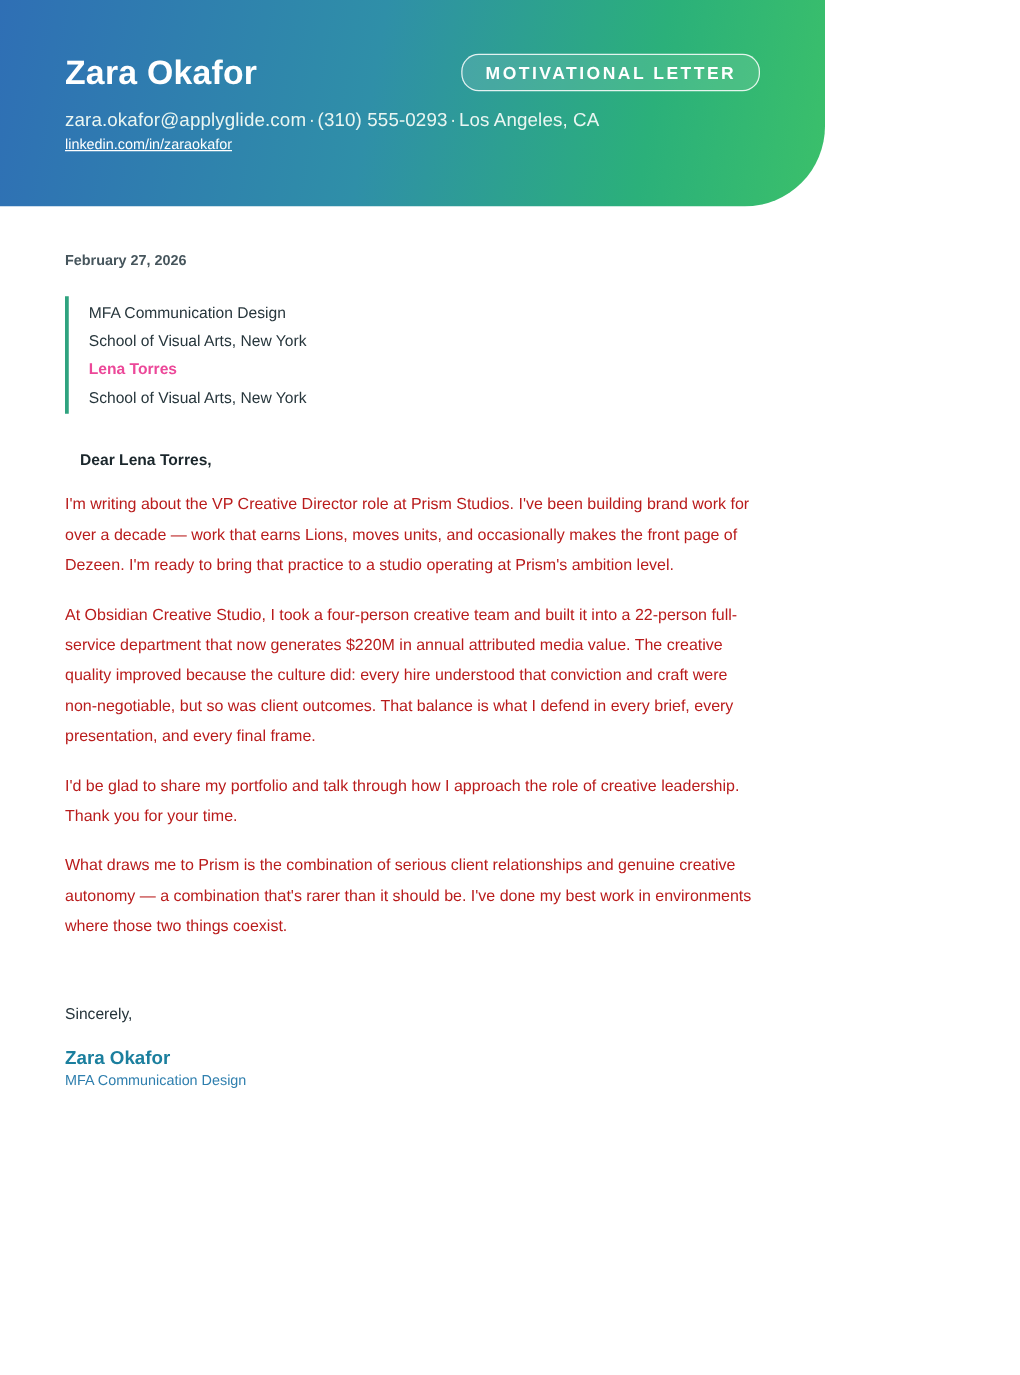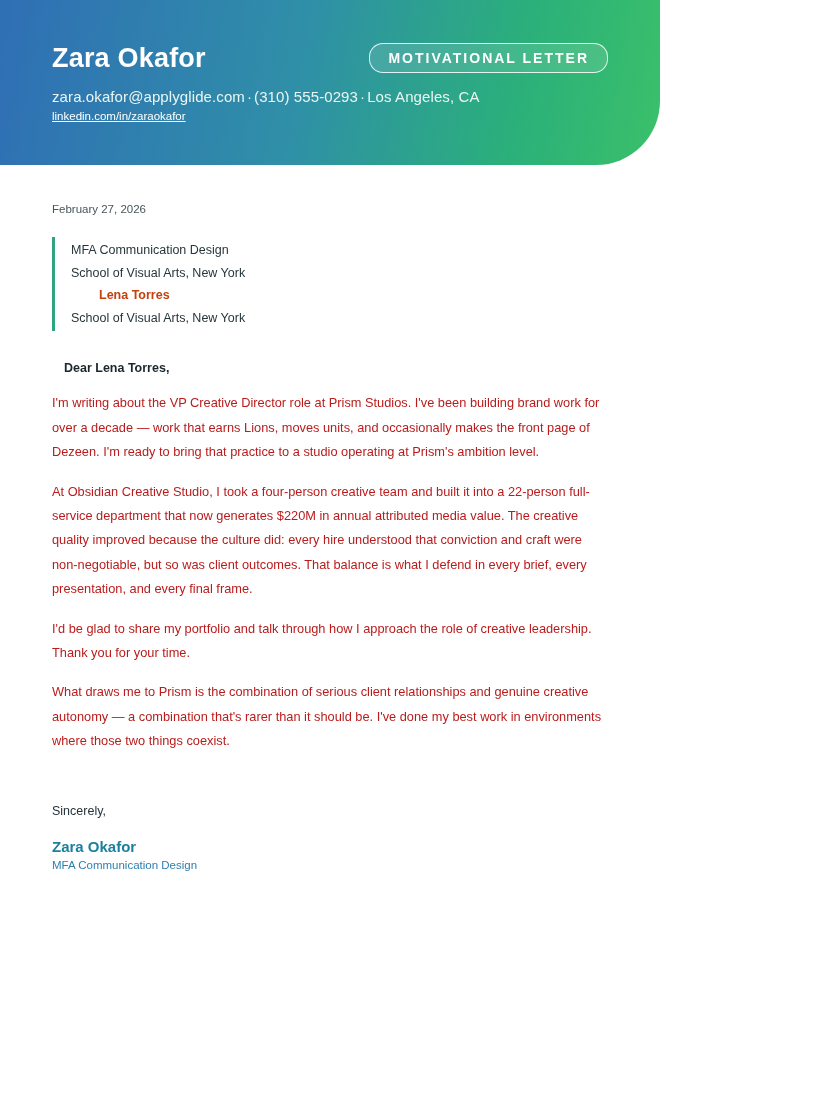--- a/index.html
+++ b/index.html
@@ -84,36 +84,36 @@
   }
 
   
   .body-wrap {
     padding: 38px 52px 0 52px;
   }
   .date {
     font-size: 11.5px;
     color: #46555c;
     margin-bottom: 22px;
+    font-weight: bold;
   }
 
   .recipient {
     border-left: 3px solid #2fa37f;
     padding: 2px 0 2px 16px;
     margin-bottom: 30px;
   }
   .recipient div {
     font-size: 12.5px;
     line-height: 22.6px;
     color: #27363c;
   }
   .recipient .recipient-name {
     font-weight: bold;
-    color: #c2410c;
-    margin-left: 28px;
+    color: #ec4899;
   }
 
   .salutation {
     font-size: 12.5px;
     font-weight: bold;
     color: #1b272c;
     margin-bottom: 16px;
     padding-left: 12px;
   }
 

